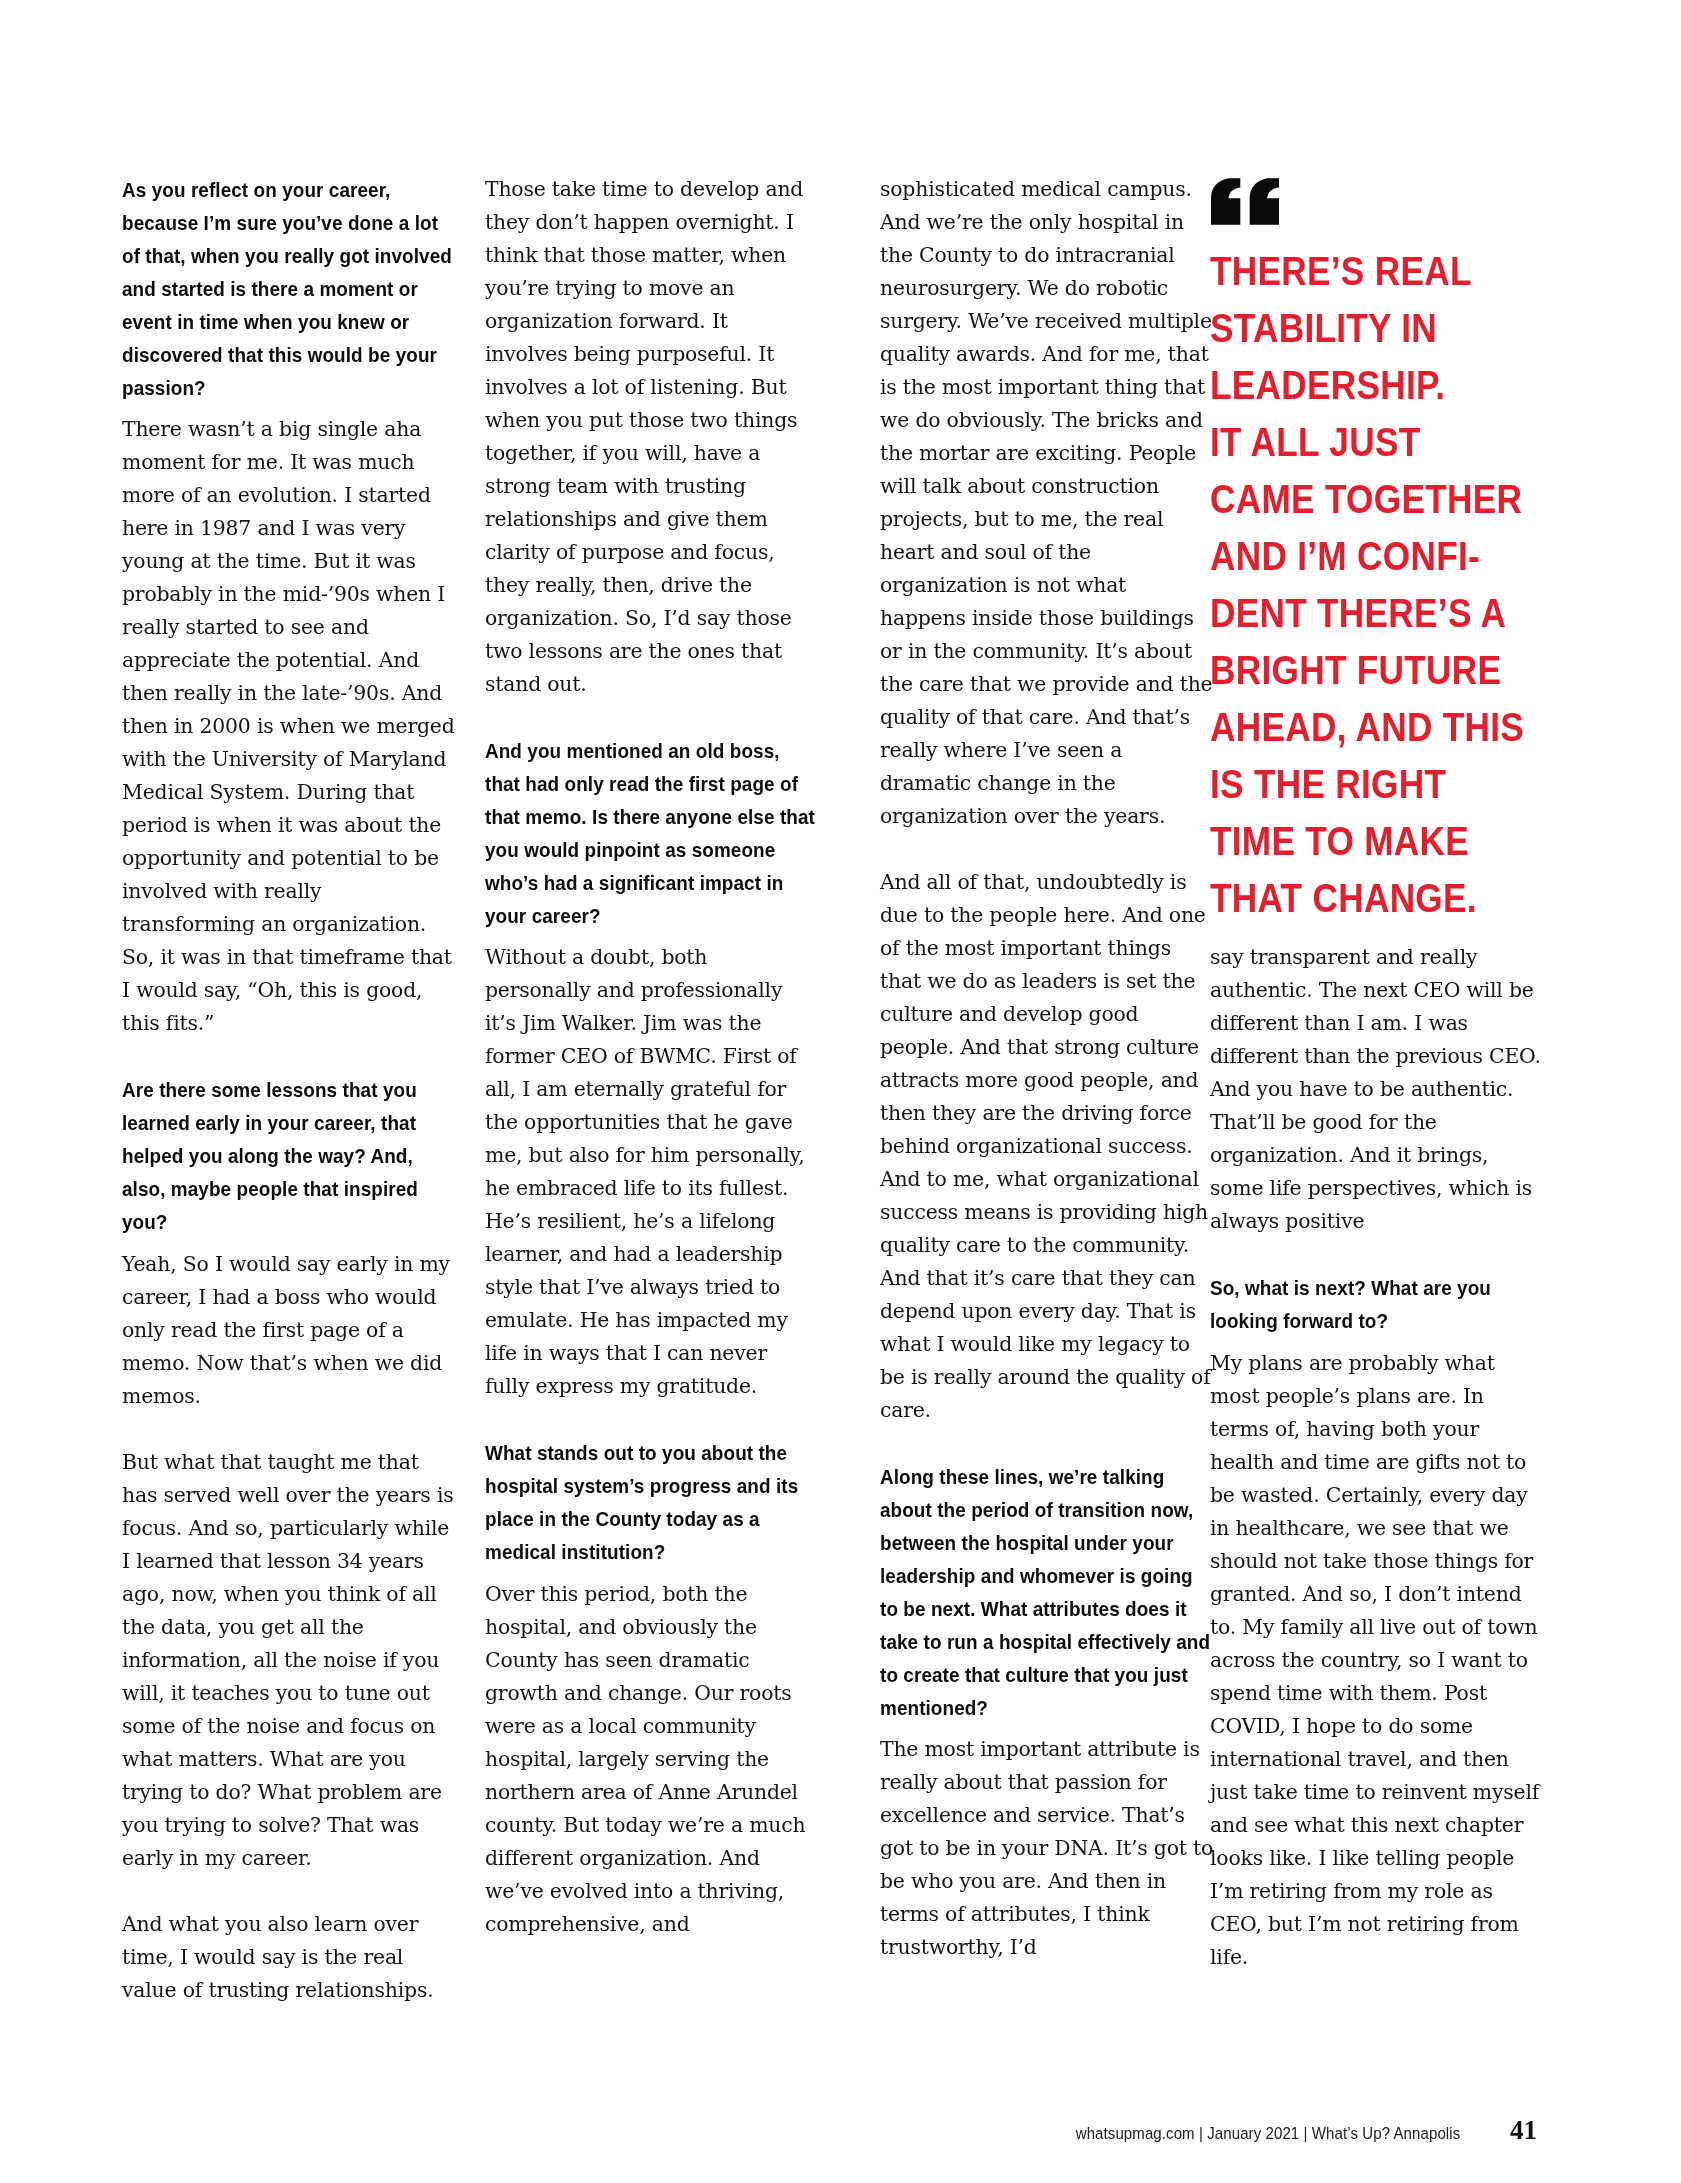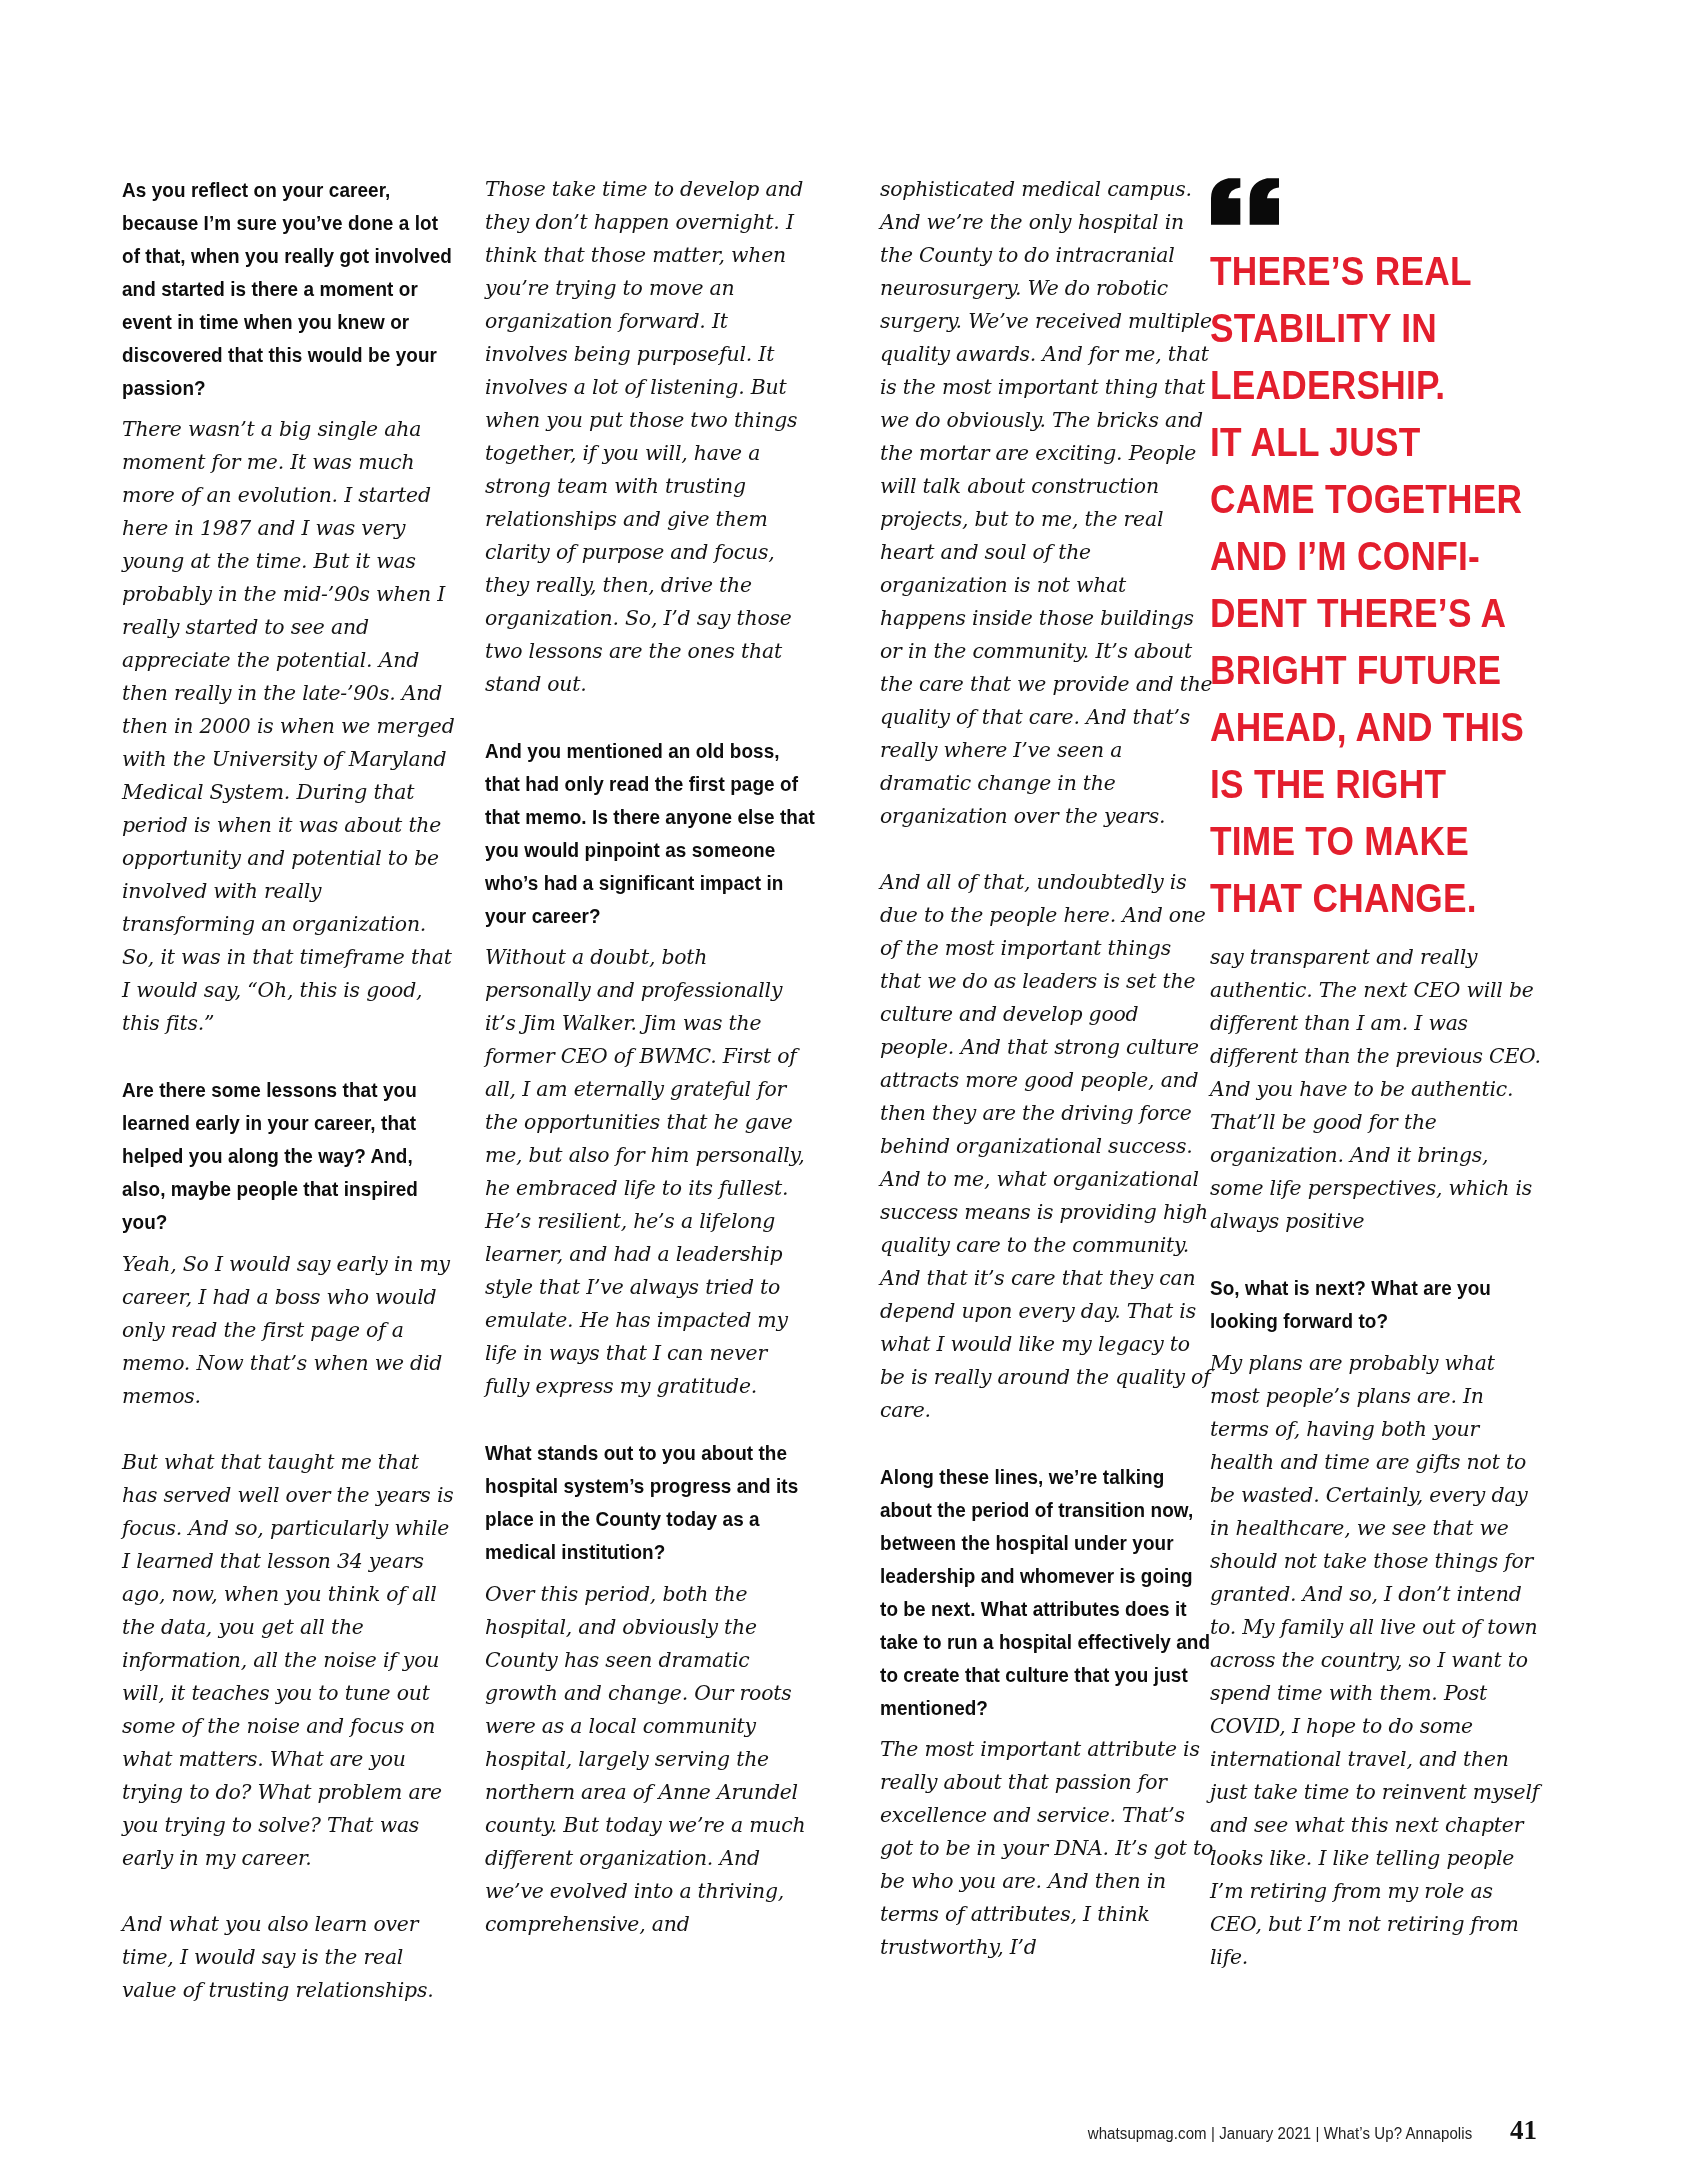--- a/index.html
+++ b/index.html
@@ -21,21 +21,20 @@
       margin: 0 0 9.4px 0;
       color: #0d0d0d;
     }
     .a {
       font-family: "DejaVu Serif", serif;
       font-size: 20.4px;
       line-height: 33px;
       margin: 0;
       letter-spacing: -0.2px;
       color: #141414;
-      font-style: italic;
     }
     .gap { height: 33px; }
     .quote-mark {
       width: 70px; height: 47px; position: relative; margin: 5.4px 0 17.4px 1.3px;
     }
     .quote-mark svg { display: block; }
     .pull {
       font-family: "Liberation Sans", sans-serif;
       font-weight: 700;
       font-size: 41px;
@@ -47,21 +46,21 @@
       width: 118%;
       margin: 0;
       letter-spacing: 0.3px;
     }
     .pull span { display: block; white-space: nowrap; }
     #footer {
       position: absolute; top: 2115px; right: 144px;
       font-family: "Liberation Sans", sans-serif;
       font-size: 16.7px;
       color: #222;
-      display: flex; align-items: baseline; 
+      display: flex; align-items: baseline; gap: 12px;
     }
     #footer .ft { transform: scaleX(0.9); transform-origin: right center; letter-spacing: 0.1px; }
     #footer .pg {
       font-family: "Liberation Serif", serif; font-weight: 700; font-size: 27px; color: #111; margin-left: 38px;
     }
   </style>
 </head>
 <body>
 
 <div id="col1" class="col">

